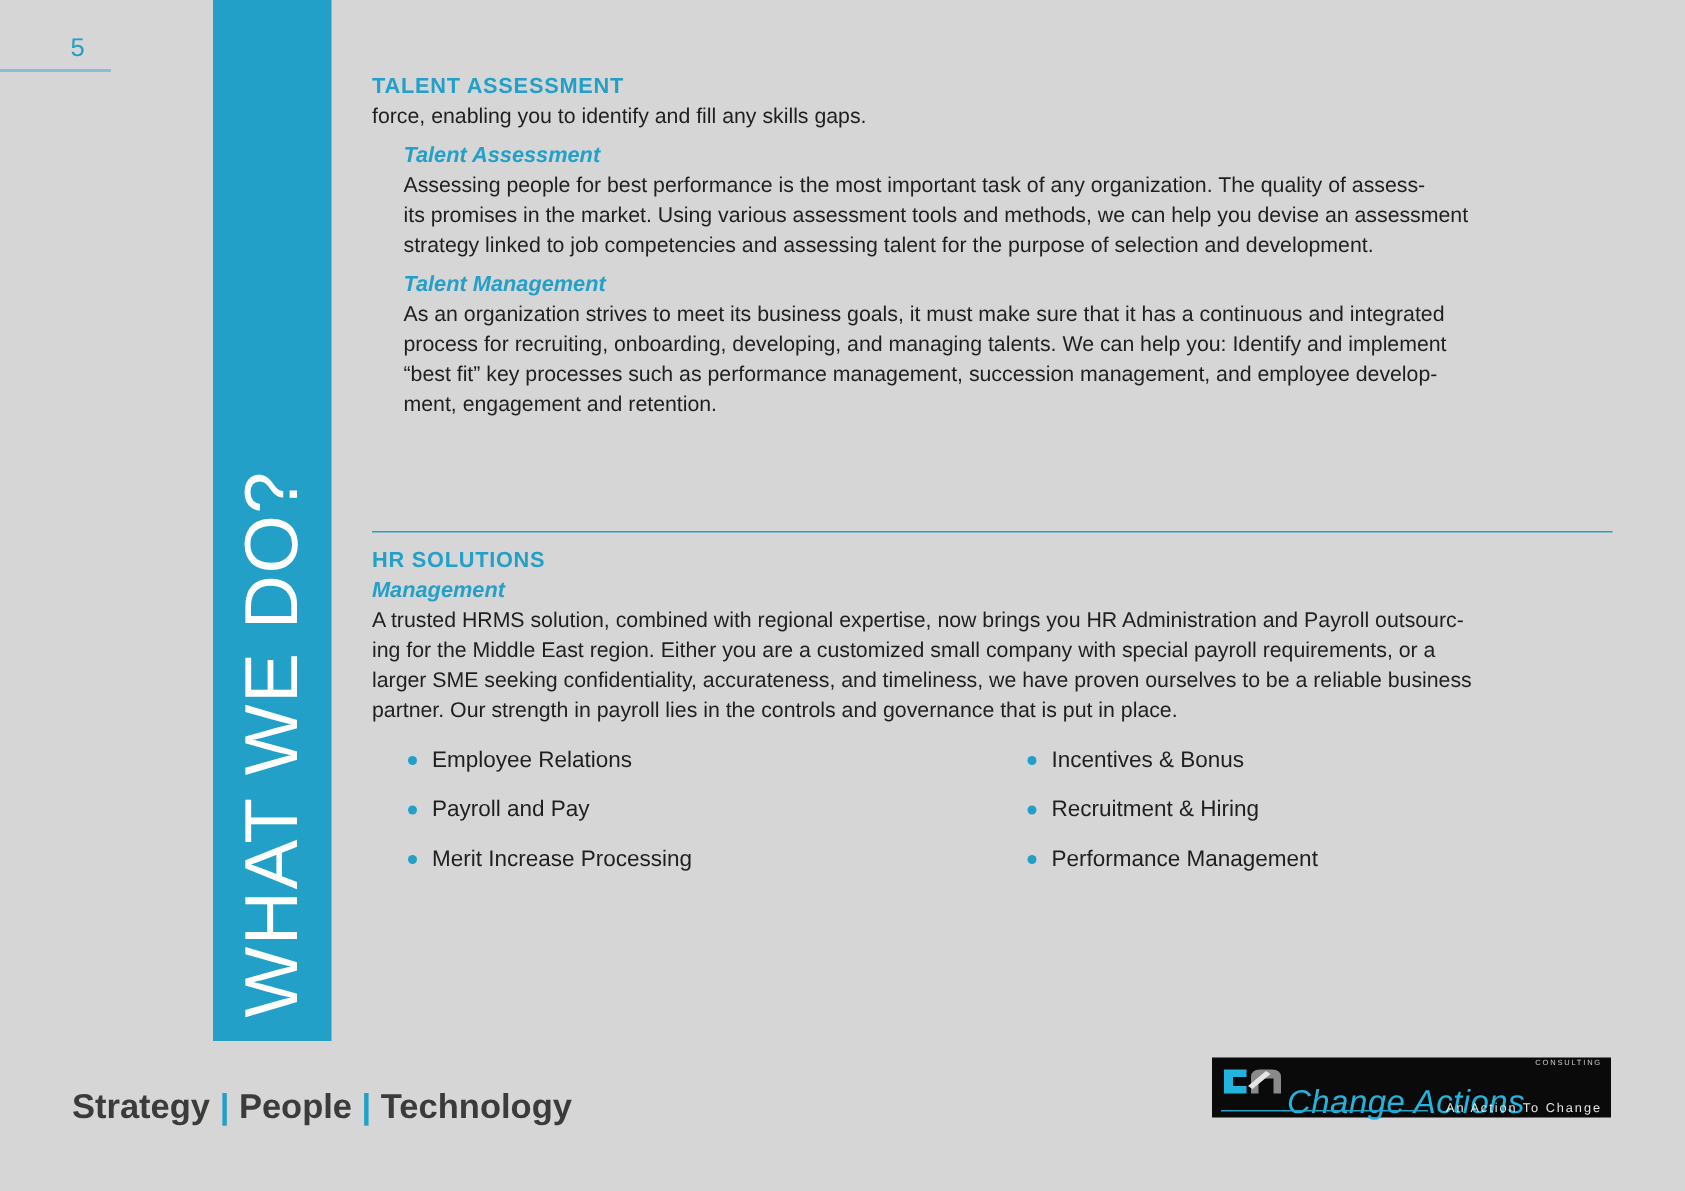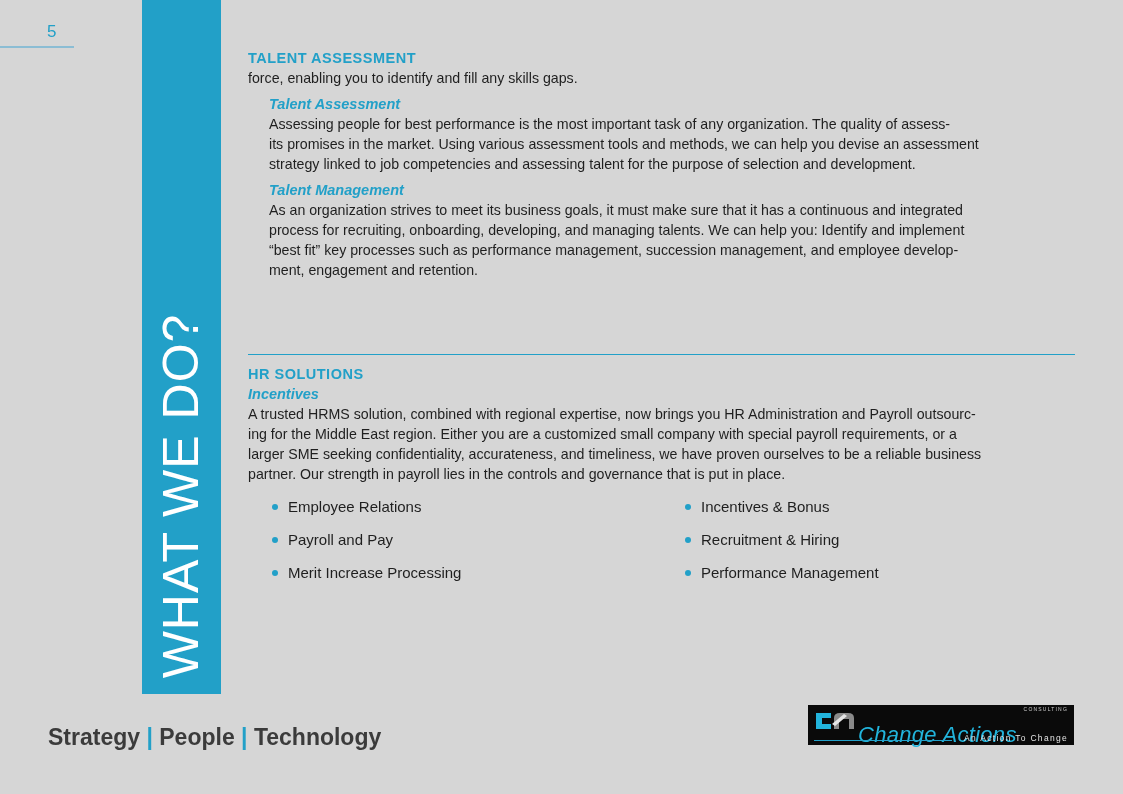--- a/index.html
+++ b/index.html
@@ -95,21 +95,21 @@
     <p class="p">process for recruiting, onboarding, developing, and managing talents. We can help you: Identify and implement</p>
     <p class="p">“best fit” key processes such as performance management, succession management, and employee develop-</p>
     <p class="p">ment, engagement and retention.</p>
   </div>
 </div>
 
 <div class="divider"></div>
 
 <div class="hr-block">
   <div class="h-section">HR SOLUTIONS</div>
-  <div class="h-sub">Incentives</div>
+  <div class="h-sub">Management</div>
   <p class="p">A trusted HRMS solution, combined with regional expertise, now brings you HR Administration and Payroll outsourc-</p>
   <p class="p">ing for the Middle East region. Either you are a customized small company with special payroll requirements, or a</p>
   <p class="p">larger SME seeking confidentiality, accurateness, and timeliness, we have proven ourselves to be a reliable business</p>
   <p class="p">partner. Our strength in payroll lies in the controls and governance that is put in place.</p>
 </div>
 
 <div class="bullets">
   <div class="bullet-col left">
     <div class="bullet">
         <span class="dot"></span>

